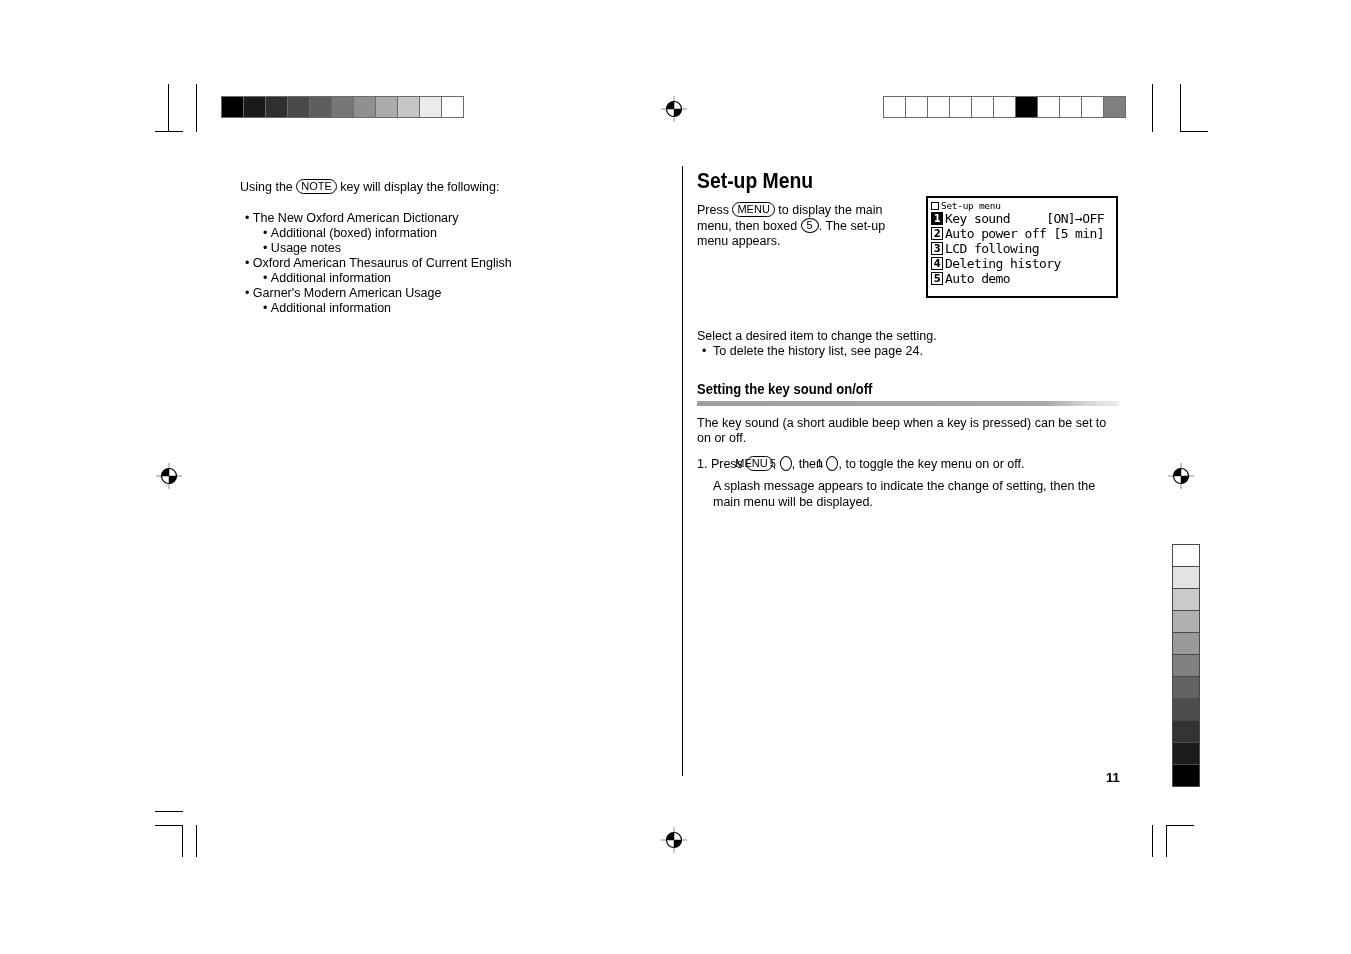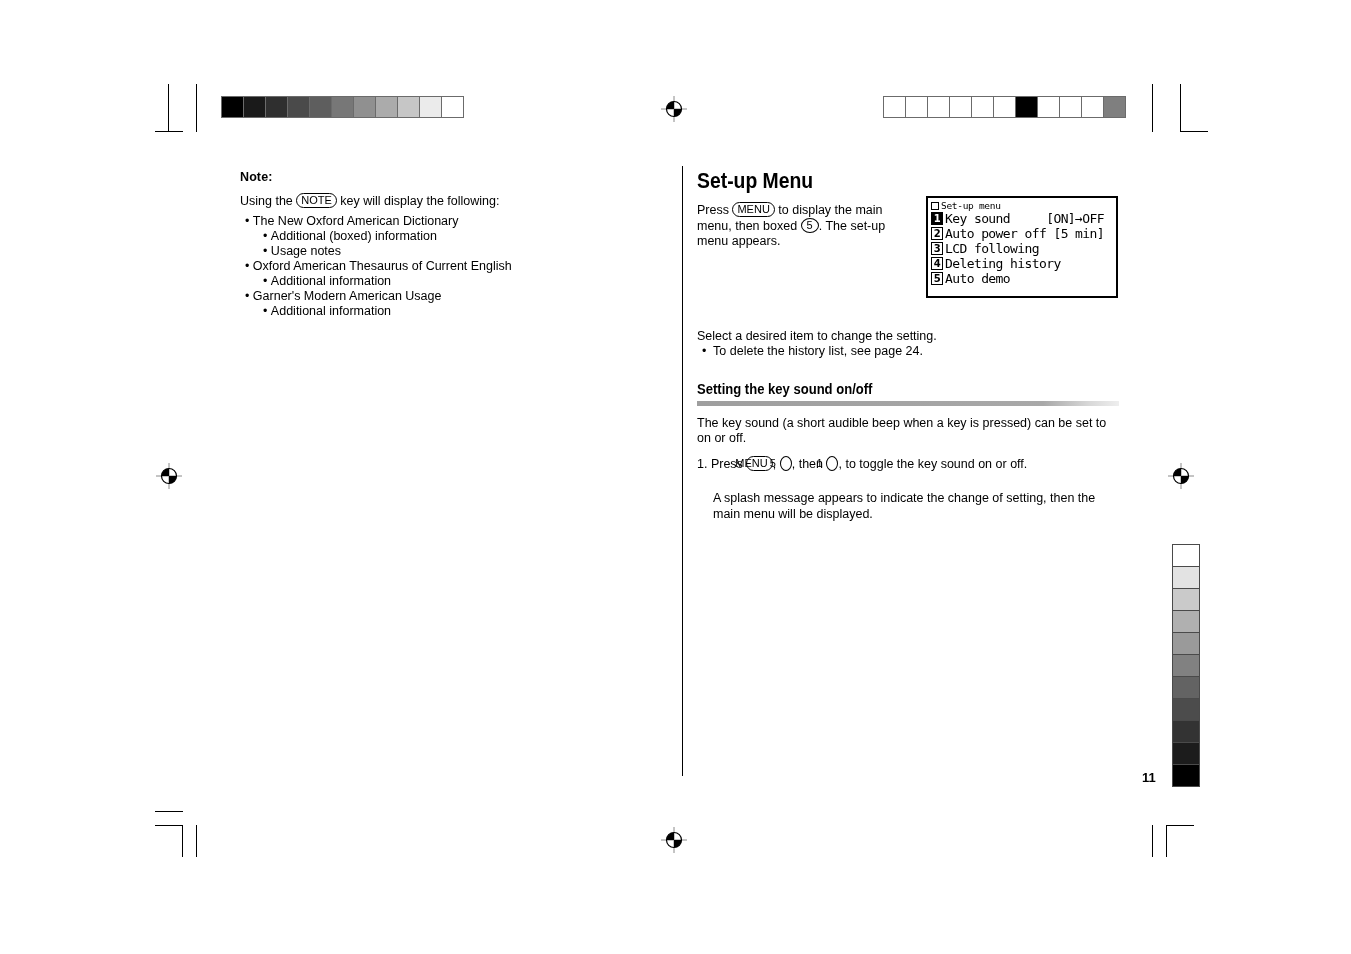--- a/index.html
+++ b/index.html
@@ -210,29 +210,28 @@
       <div class="cell" style="background: rgb(76, 76, 76);"></div>
       <div class="cell" style="background: rgb(51, 51, 51);"></div>
       <div class="cell" style="background: rgb(28, 28, 28);"></div>
       <div class="cell" style="background: rgb(0, 0, 0);"></div>
     </div>
 
   <div class="divider" style="left:682px;top:166px;height:610px;"></div>
 
   <div class="col" style="left:240px;top:170px;width:400px;">
 
-    <div class="note-head">Note:</div>
 
     <div class="para" style="margin-top:9px;">
       <span>Using the</span>
       <span class="keycap">NOTE</span>
       <span>key will display the following:</span>
     </div>
 
-    <div style="margin-top:5px;" id="note-list">
+    <div style="margin-top:16px;" id="note-list">
         <div class="bullet-l1 bullet-dot"><span>The New Oxford American Dictionary</span></div>
         <div class="bullet-l2 bullet-dot"><span>Additional (boxed) information</span></div>
         <div class="bullet-l2 bullet-dot"><span>Usage notes</span></div>
         <div class="bullet-l1 bullet-dot"><span>Oxford American Thesaurus of Current English</span></div>
         <div class="bullet-l2 bullet-dot"><span>Additional information</span></div>
         <div class="bullet-l1 bullet-dot"><span>Garner's Modern American Usage</span></div>
         <div class="bullet-l2 bullet-dot"><span>Additional information</span></div>
       </div>
   </div>
 
@@ -257,24 +256,24 @@
     <h2 class="subtitle" style="margin-top:22px;">Setting the key sound on/off</h2>
     <div class="rule" style="margin-top:4px;width:422px;"></div>
 
     <div class="para" style="margin-top:10px;">The key sound (a short audible beep when a key is pressed) can be set to on or off.</div>
 
     <div class="num-item" style="margin-top:10px;">
       <span>1.</span>
       <span>Press</span>
       <span class="keycap">MENU</span><span>,</span>
       <span class="keycap num">5</span><span>, then</span>
-      <span class="keycap num">1</span><span>, to toggle the key sound on or off.</span>
-    </div>
-
-    <div class="num-sub" style="margin-top:18px;width:396px;">A splash message appears to indicate the change of setting, then the main menu will be displayed.</div>
+      <span class="keycap num">1</span><span>, to toggle the key menu on or off.</span>
+    </div>
+
+    <div class="num-sub" style="margin-top:6px;width:396px;">A splash message appears to indicate the change of setting, then the main menu will be displayed.</div>
   </div>
 
   <div class="lcd" style="left:926px;top:196px;width:192px;height:102px;">
     <div class="lcd-title">
       <span class="lcd-titlebox"></span>
       <span>Set-up menu</span>
     </div>
     <div id="lcd-list">
         <div class="lcd-row">
           <span class="lcd-badge inv">1</span>
@@ -294,15 +293,15 @@
           <span class="lcd-badge">4</span>
           <span>Deleting history</span>
         </div>
         <div class="lcd-row">
           <span class="lcd-badge">5</span>
           <span>Auto demo</span>
         </div>
       </div>
   </div>
 
-  <div class="pagenum" style="left:1142px;top:770px;">11</div>
+  <div class="pagenum" style="left:1106px;top:770px;">11</div>
 
 </div>
 
 </body></html>

